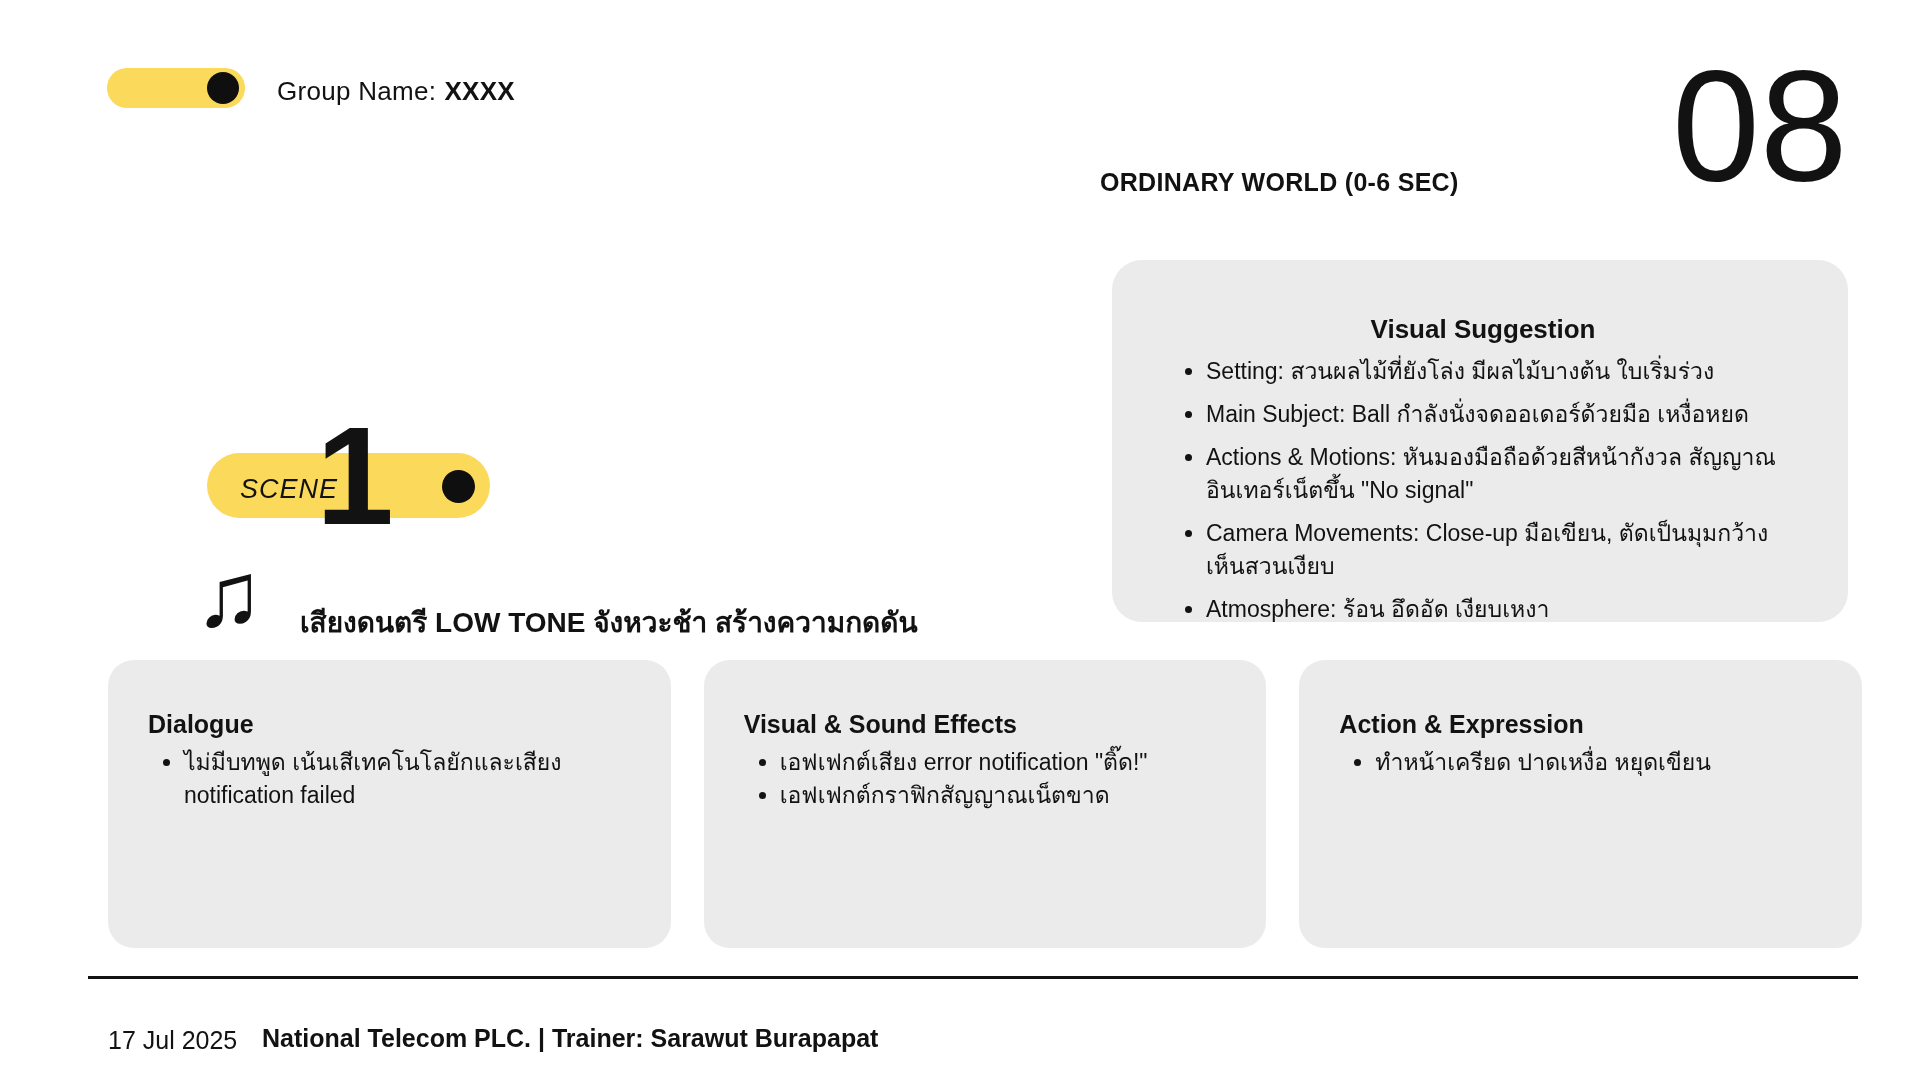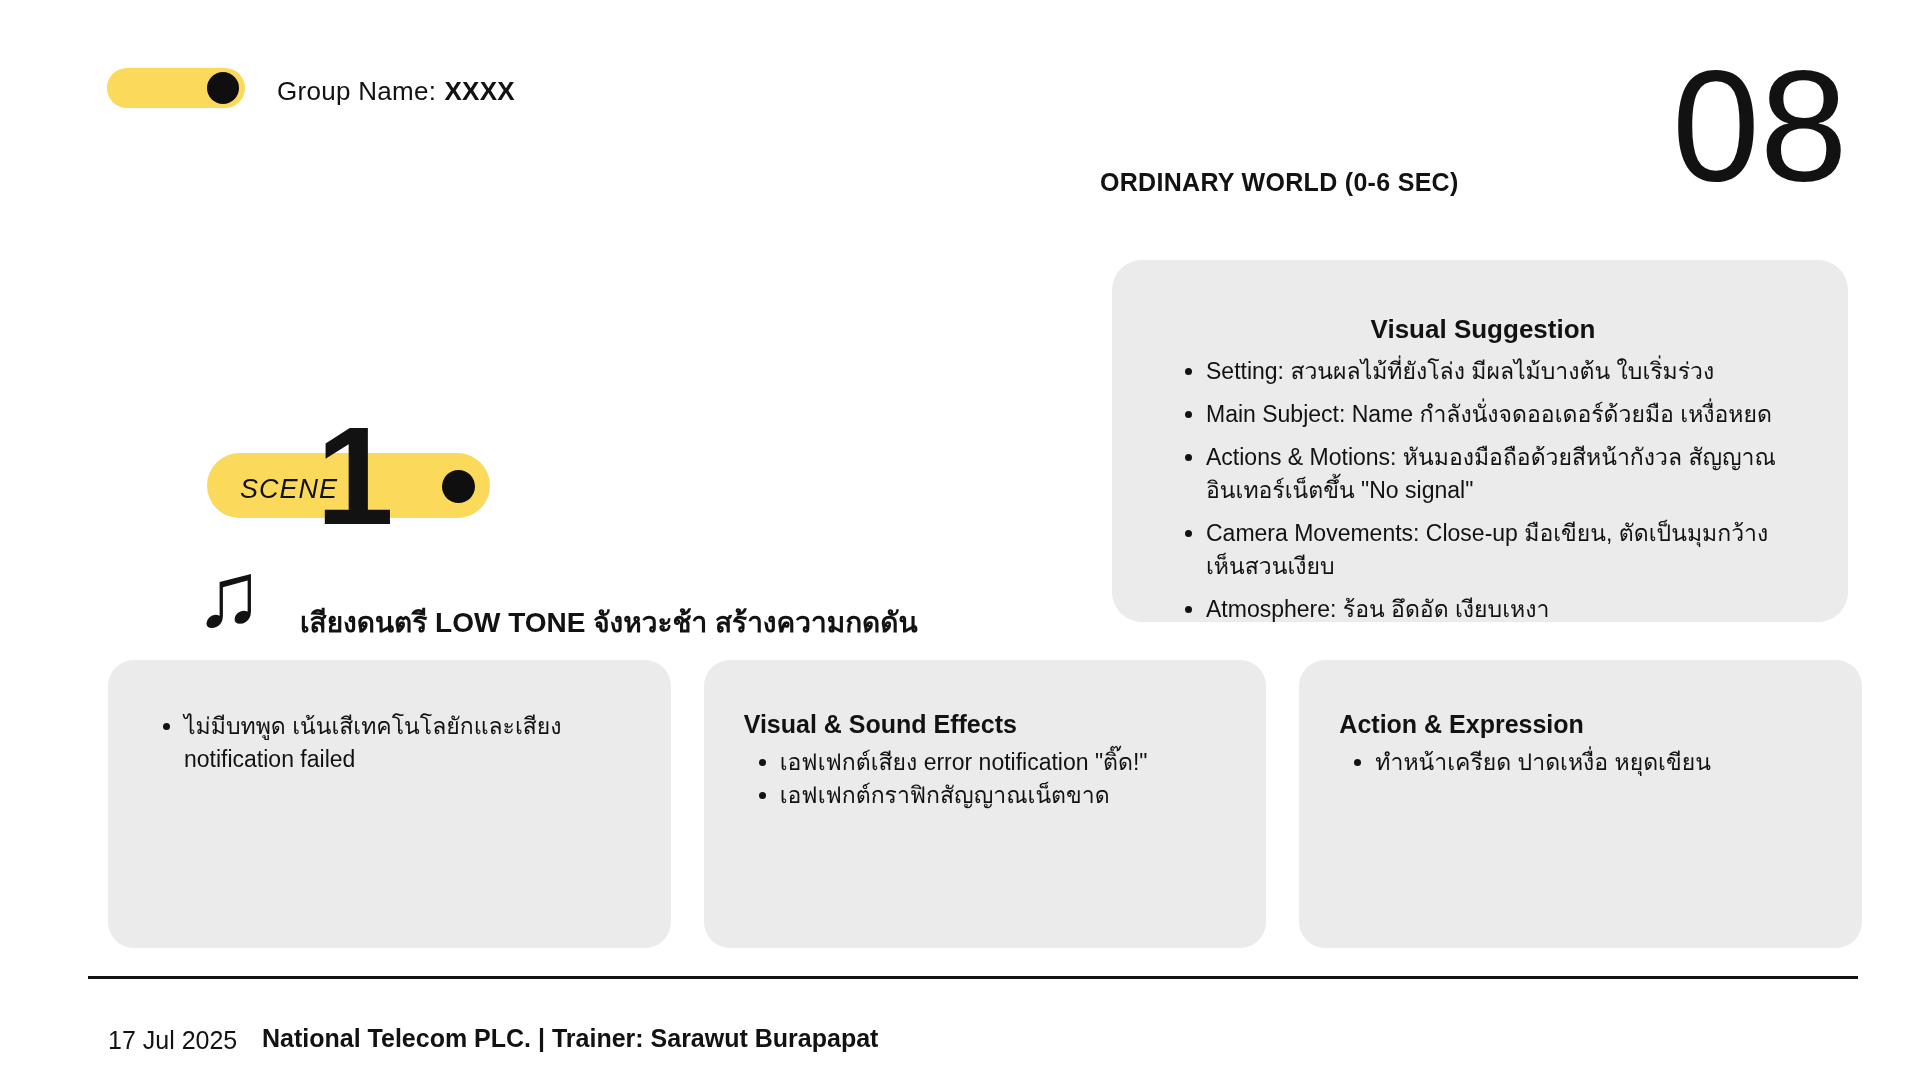--- a/index.html
+++ b/index.html
@@ -81,29 +81,30 @@
   <div class="scene-number">1</div>
   <div class="scene-dot"></div>
 
   <div class="music-icon">♫</div>
   <div class="music-text">เสียงดนตรี LOW TONE จังหวะช้า สร้างความกดดัน</div>
 
   <div class="vs-panel">
     <h3 class="vs-title">Visual Suggestion</h3>
     <ul class="vs-list">
         <li>Setting: สวนผลไม้ที่ยังโล่ง มีผลไม้บางต้น ใบเริ่มร่วง</li>
-        <li>Main Subject: Name กำลังนั่งจดออเดอร์ด้วยมือ เหงื่อหยด</li>
+        <li>Main Subject: Ball กำลังนั่งจดออเดอร์ด้วยมือ เหงื่อหยด</li>
         <li>Actions &amp; Motions: หันมองมือถือด้วยสีหน้ากังวล สัญญาณอินเทอร์เน็ตขึ้น "No signal"</li>
         <li>Camera Movements: Close-up มือเขียน, ตัดเป็นมุมกว้างเห็นสวนเงียบ</li>
         <li>Atmosphere: ร้อน อึดอัด เงียบเหงา</li>
       </ul>
   </div>
 
   <div class="cards">
     <div class="card">
+      <h4 class="card-title">Dialogue</h4>
       <ul class="card-list">
           <li>ไม่มีบทพูด เน้นเสีเทคโนโลยักและเสียง notification failed</li>
         </ul>
     </div>
     <div class="card">
       <h4 class="card-title">Visual &amp; Sound Effects</h4>
       <ul class="card-list">
           <li>เอฟเฟกต์เสียง error notification "ติ๊ด!"</li>
           <li>เอฟเฟกต์กราฟิกสัญญาณเน็ตขาด</li>
         </ul>

